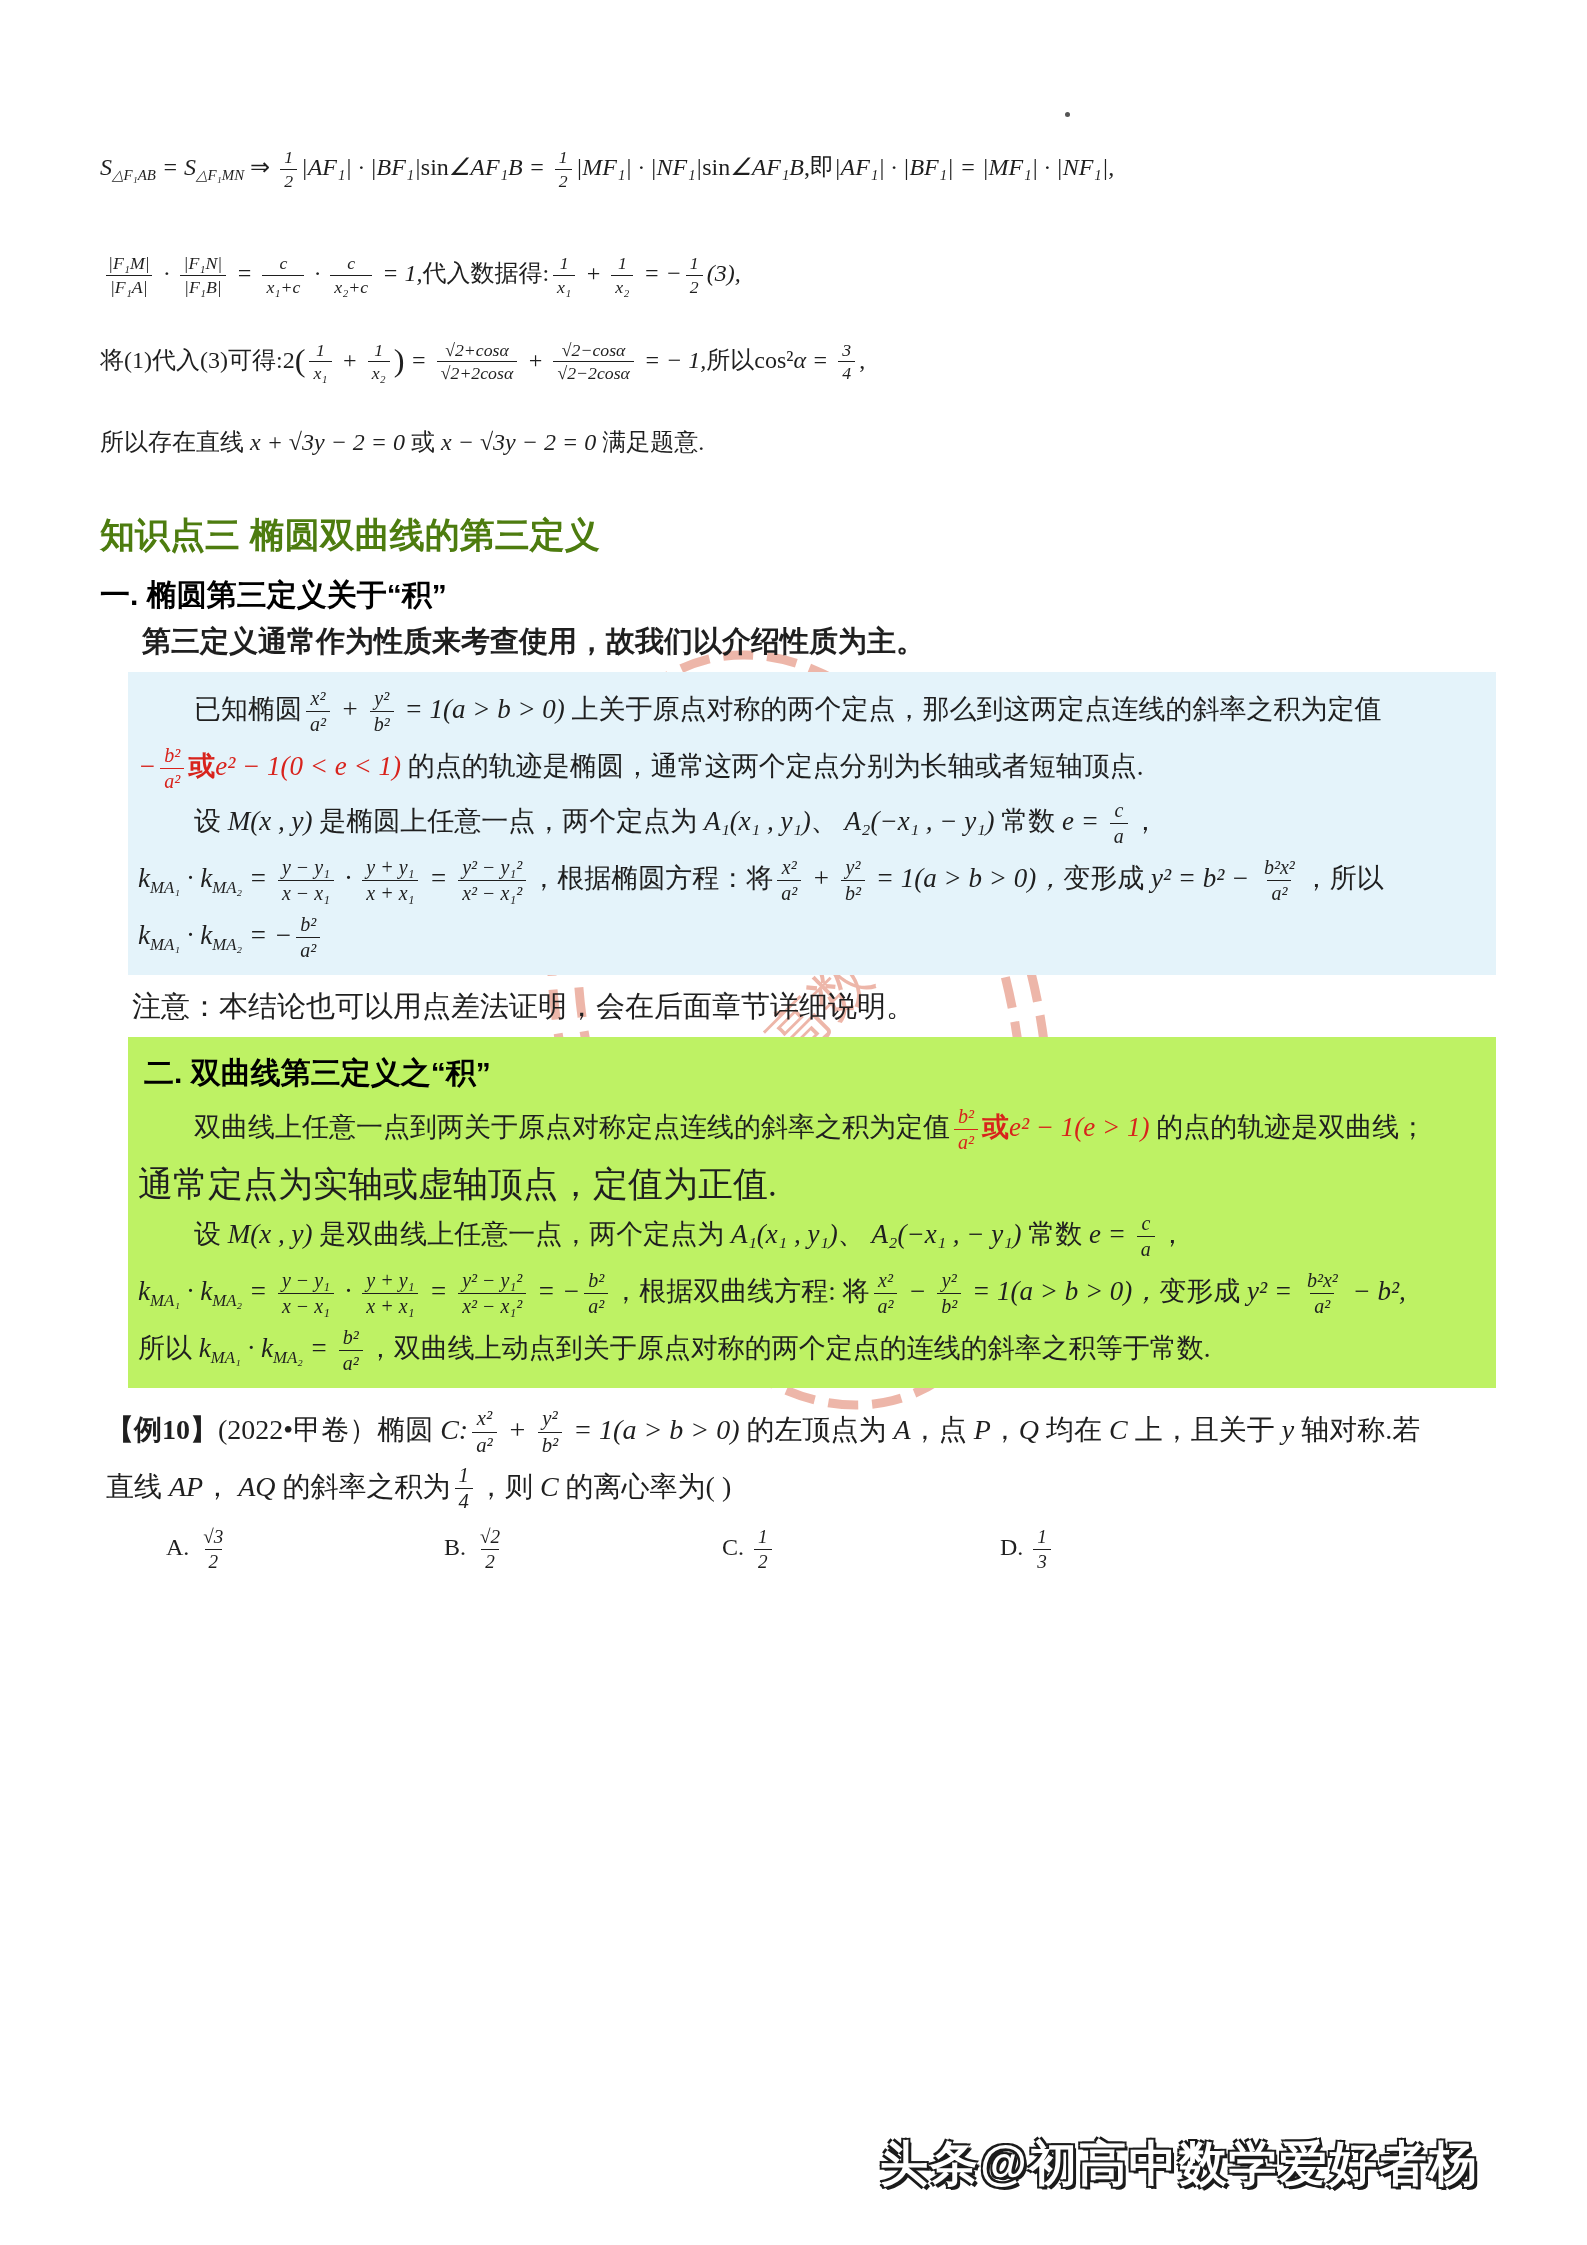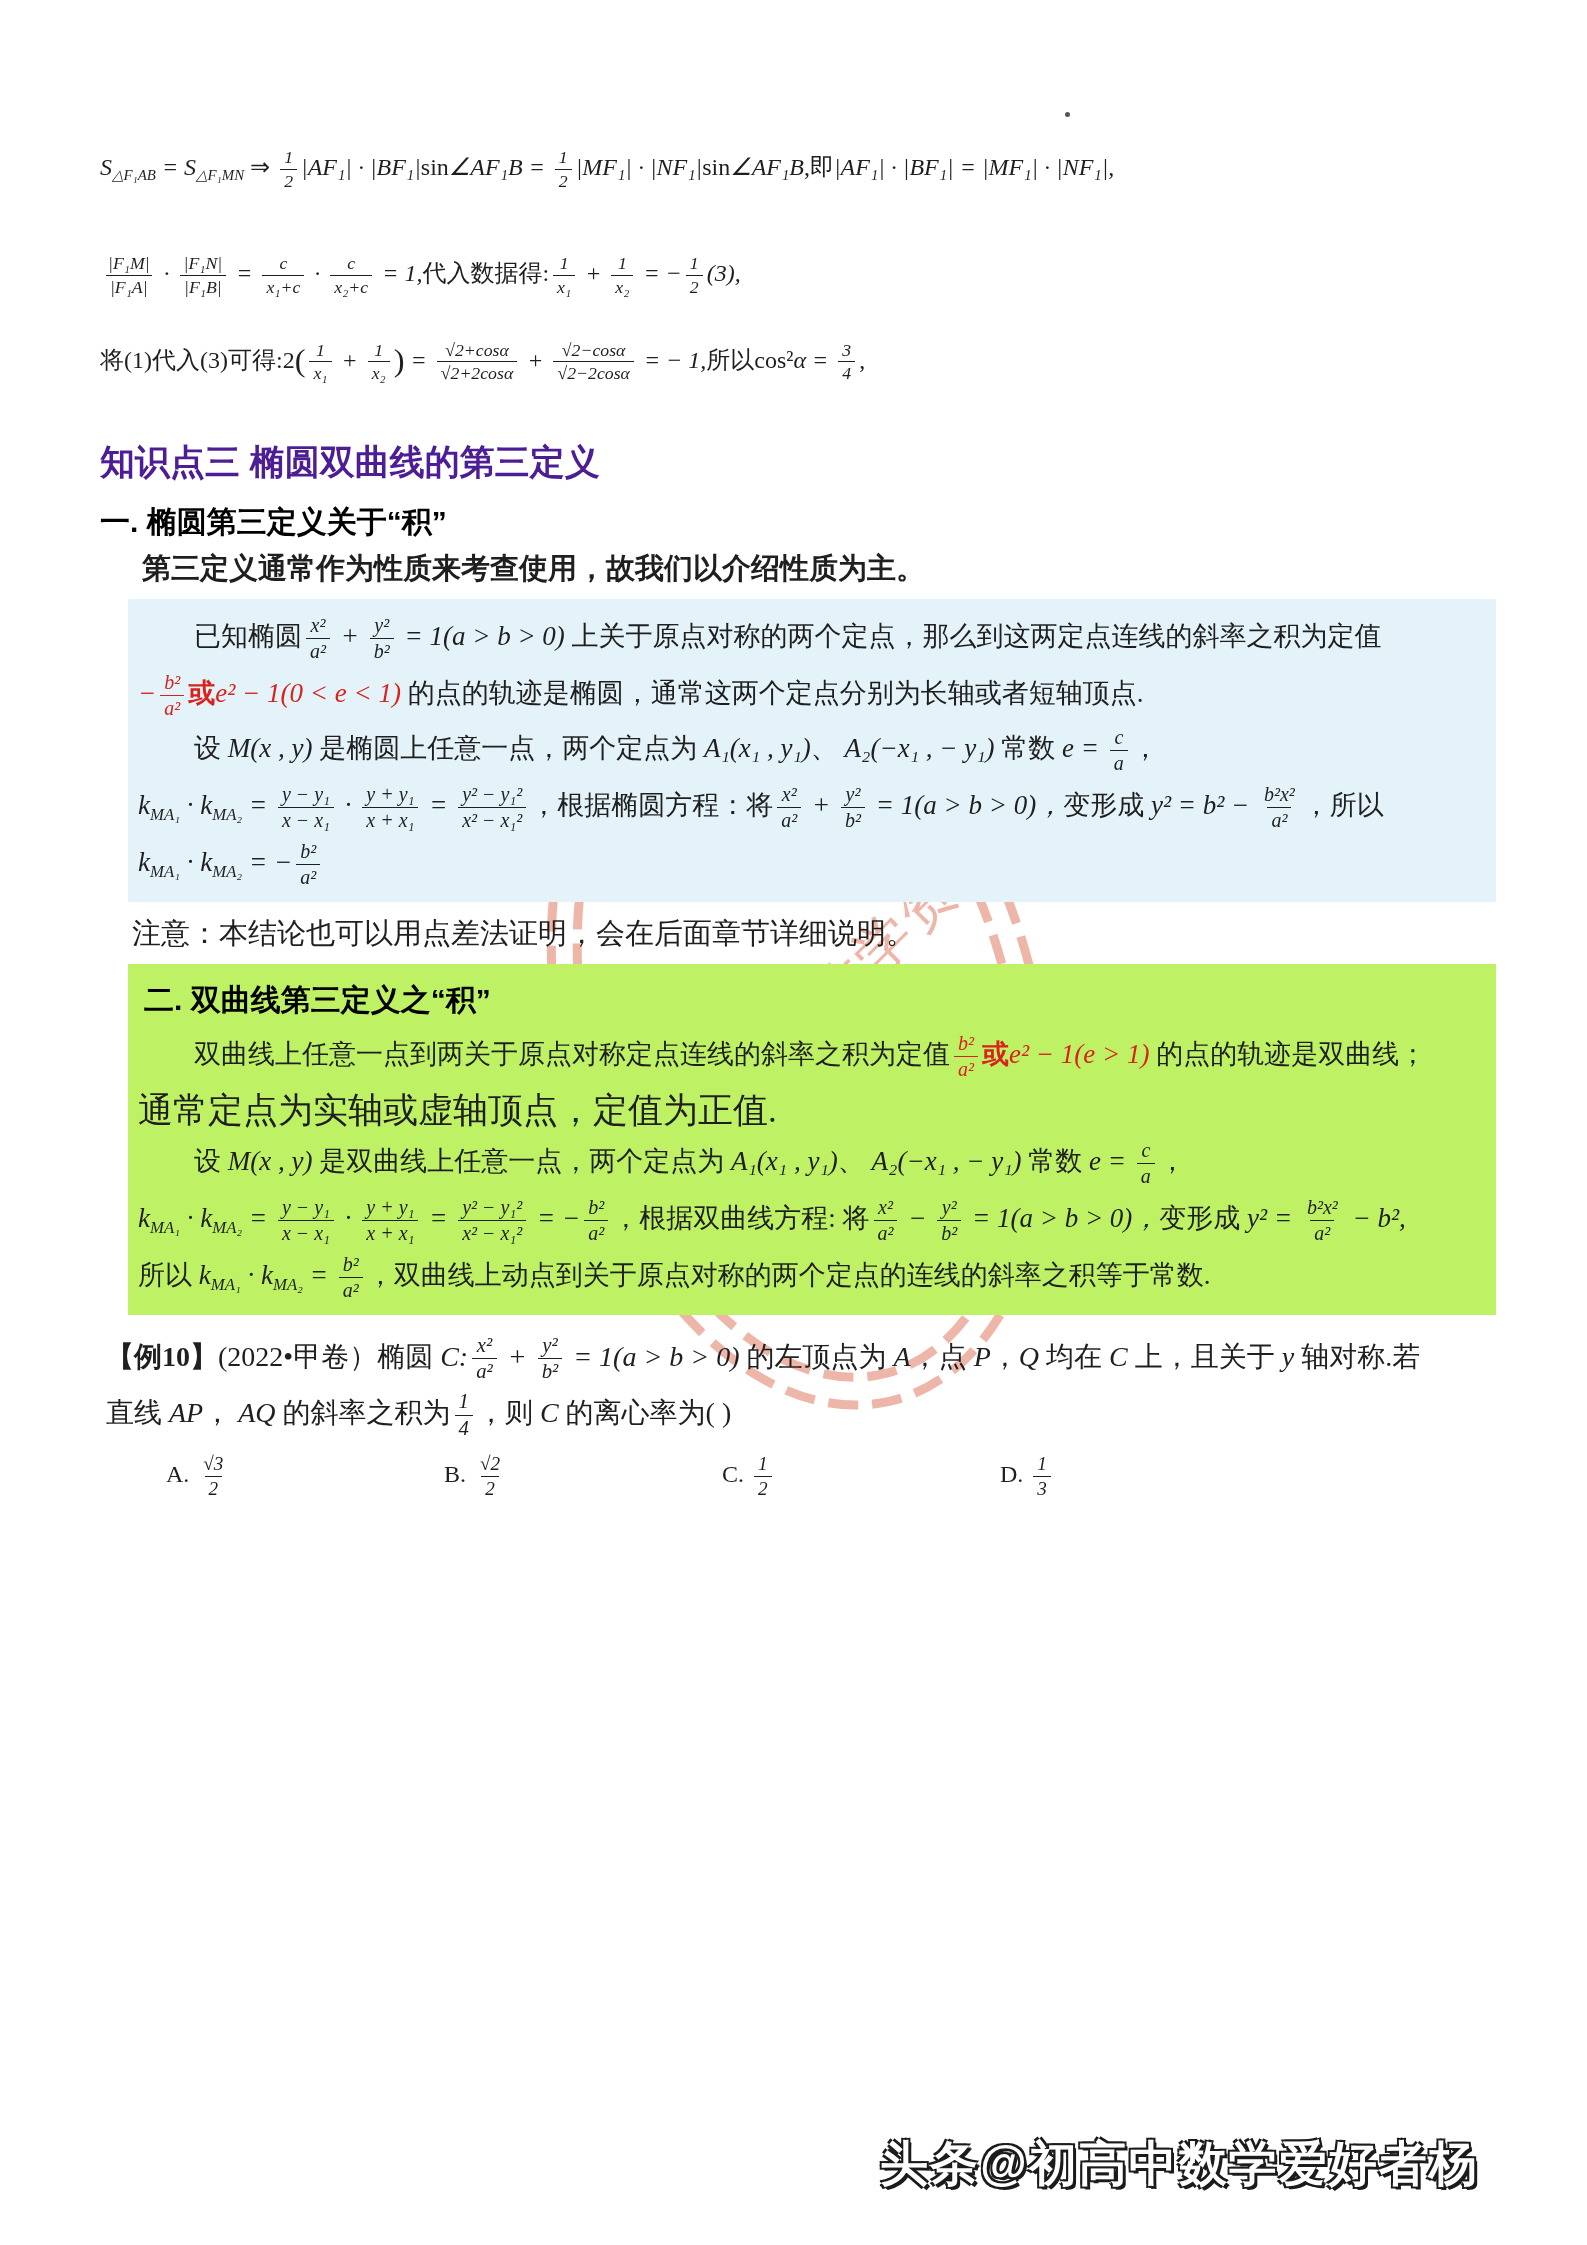--- a/index.html
+++ b/index.html
@@ -13,21 +13,21 @@
   .tk.cb{font-style:normal;font-weight:bold;}
   .tk.sub{font-style:italic;font-size:0.62em;vertical-align:-0.38em;}
   .tk.red{font-style:italic;color:#d8231c;}
   .tk.redc{font-style:normal;font-weight:bold;color:#d8231c;}
   .tk.big{font-size:1.35em;vertical-align:-0.1em;}
   .frac{display:inline-flex;flex-direction:column;align-items:center;vertical-align:middle;
         text-align:center;font-size:0.74em;line-height:1.05;margin:0 4px;font-style:italic;}
   .frac .fn{display:block;padding:0 4px 2px;}
   .frac .fd{display:block;padding:2px 4px 0;border-top:1.7px solid currentColor;}
   .frac.red{color:#d8231c;}
-  h1.kp{font-family:"Liberation Sans",sans-serif;font-size:35px;font-weight:bold;color:#4c1d95;
+  h1.kp{font-family:"Liberation Sans",sans-serif;font-size:35px;font-weight:bold;color:#4d7c0f;
         margin:56px 0 0 0;}
   h2.sub-h{font-family:"Liberation Sans",sans-serif;font-size:30px;font-weight:bold;color:#000;
         margin:16px 0 0 0;}
   .intro{font-size:29px;margin:6px 0 0 0;padding-left:42px;font-weight:bold;}
   .box{margin-left:28px;width:1368px;box-sizing:border-box;padding:14px 8px 14px 10px;}
   .box.blue{background:#e4f3fa;margin-top:10px;}
   .box.green{background:#bef264;margin-top:10px;}
   .box .formula{font-size:27px;}
   .ind{padding-left:56px;}
   .note{font-size:29px;margin:12px 0 0 32px;}
@@ -102,20 +102,21 @@
         </span><span class="tk big">)</span><span class="tk m"> = </span><span class="frac ">
           <span class="fn">√2+cosα</span>
           <span class="fd">√2+2cosα</span>
         </span><span class="tk m"> + </span><span class="frac ">
           <span class="fn">√2−cosα</span>
           <span class="fd">√2−2cosα</span>
         </span><span class="tk m"> = − 1,</span><span class="tk c">所以cos²</span><span class="tk m">α</span><span class="tk m"> = </span><span class="frac ">
           <span class="fn">3</span>
           <span class="fd">4</span>
         </span><span class="tk c">,</span></div>
+    <div class="formula" style="margin-top:46px;"><span class="tk c">所以存在直线 </span><span class="tk m">x + √3y − 2 = 0</span><span class="tk c"> 或 </span><span class="tk m">x − √3y − 2 = 0</span><span class="tk c"> 满足题意.</span></div>
 
     <h1 class="kp">知识点三 椭圆双曲线的第三定义</h1>
     <h2 class="sub-h">一. 椭圆第三定义关于“积”</h2>
     <p class="intro">第三定义通常作为性质来考查使用，故我们以介绍性质为主。</p>
 
     <div class="box blue">
       <div class="formula ind mt0"><span class="tk c">已知椭圆</span><span class="frac ">
             <span class="fn">x²</span>
             <span class="fd">a²</span>
           </span><span class="tk m"> + </span><span class="frac ">

